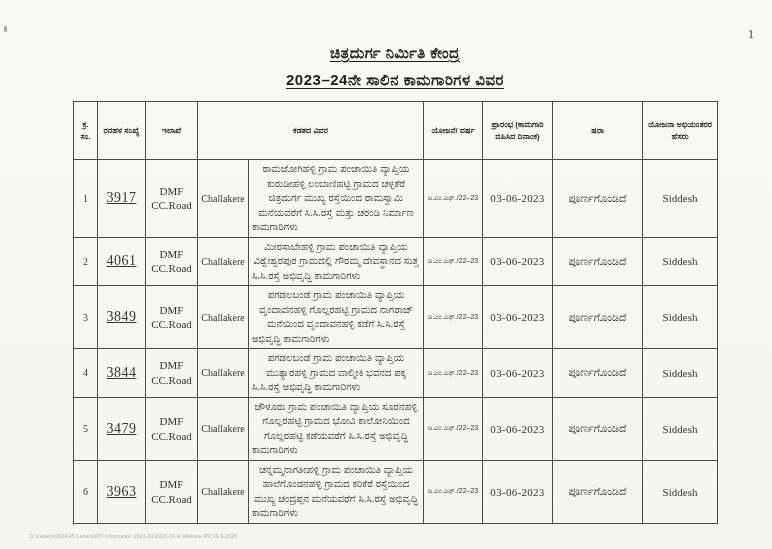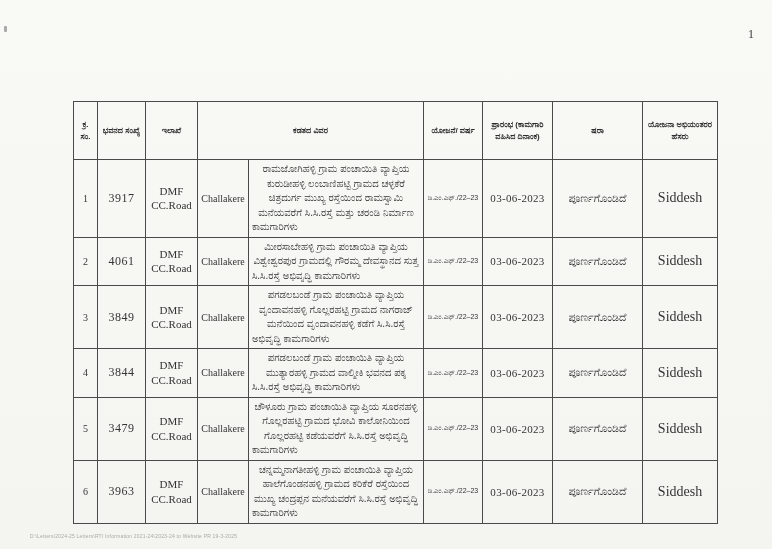--- a/index.html
+++ b/index.html
@@ -43,62 +43,64 @@
   }
   table.works th {
     font-size:8px; font-weight:bold; line-height:1.5; color:#2c2c2c;
   }
   td.c-details {
     text-align:justify; text-align-last:left;
     font-size:10px; line-height:1.45; padding:3px 5px; color:#3a3a3a;
   }
   .serif { font-family:"Liberation Serif", serif; }
   td.c-sl { font-size:10px; }
-  td.c-file { font-size:12px; letter-spacing:.5px; }
+  td.c-file { font-size:14px; letter-spacing:.5px;text-decoration:underline; }
   td.c-dept { font-size:11px; line-height:1.3; }
   td.c-taluk { font-size:10px; }
   td.c-scheme { font-size:7px; line-height:1.5; }
   td.c-date { font-size:11px; letter-spacing:.3px; }
   td.c-remarks { font-size:11px; }
-  td.c-engineer { font-family:"Liberation Serif", serif; font-size:14px; }
+  td.c-engineer { font-family:"Liberation Serif", serif; font-size:11px; }
 
   .footer-path {
     position:absolute; left:30px; top:533px;
     font-size:5px; color:#a9a9a6; letter-spacing:.2px;
     font-family:"Liberation Sans", sans-serif;
   }
 </style>
 </head>
 <body>
 
 <div class="page">
 
   <div class="scan-speck"></div>
 
   <div class="page-number">1</div>
 
   <div class="heading-block">
+    <div class="doc-title-wrap"><span class="doc-title">ಚಿತ್ರದುರ್ಗ ನಿರ್ಮಿತಿ ಕೇಂದ್ರ</span></div>
+    <div><span class="doc-subtitle">2023–24ನೇ ಸಾಲಿನ ಕಾಮಗಾರಿಗಳ ವಿವರ</span></div>
   </div>
 
   <table class="works">
     <colgroup>
       <col style="width:24px">
         <col style="width:48px">
         <col style="width:52px">
       <col style="width:51px">
         <col style="width:175px">
         <col style="width:59px">
       <col style="width:70px">
         <col style="width:90px">
         <col style="width:75px">
     </colgroup>
     <thead>
       <tr style="height:58px">
         <th>ಕ್ರ. ಸಂ.</th>
-        <th>ಭವನದ ಸಂಖ್ಯೆ</th>
+        <th>ರನಹಳ ಸಂಖ್ಯೆ</th>
         <th>ಇಲಾಖೆ</th>
         <th colspan="2">ಕಡತದ ವಿವರ</th>
         <th>ಯೋಜನೆ/ ವರ್ಷ</th>
         <th>ಪ್ರಾರಂಭ (ಕಾಮಗಾರಿ ವಹಿಸಿದ ದಿನಾಂಕ)</th>
         <th>ಷರಾ</th>
         <th>ಯೋಜನಾ ಅಭಿಯಂತರರ ಹೆಸರು</th>
       </tr>
     </thead>
     <tbody>
       <tr style="height:70px">

